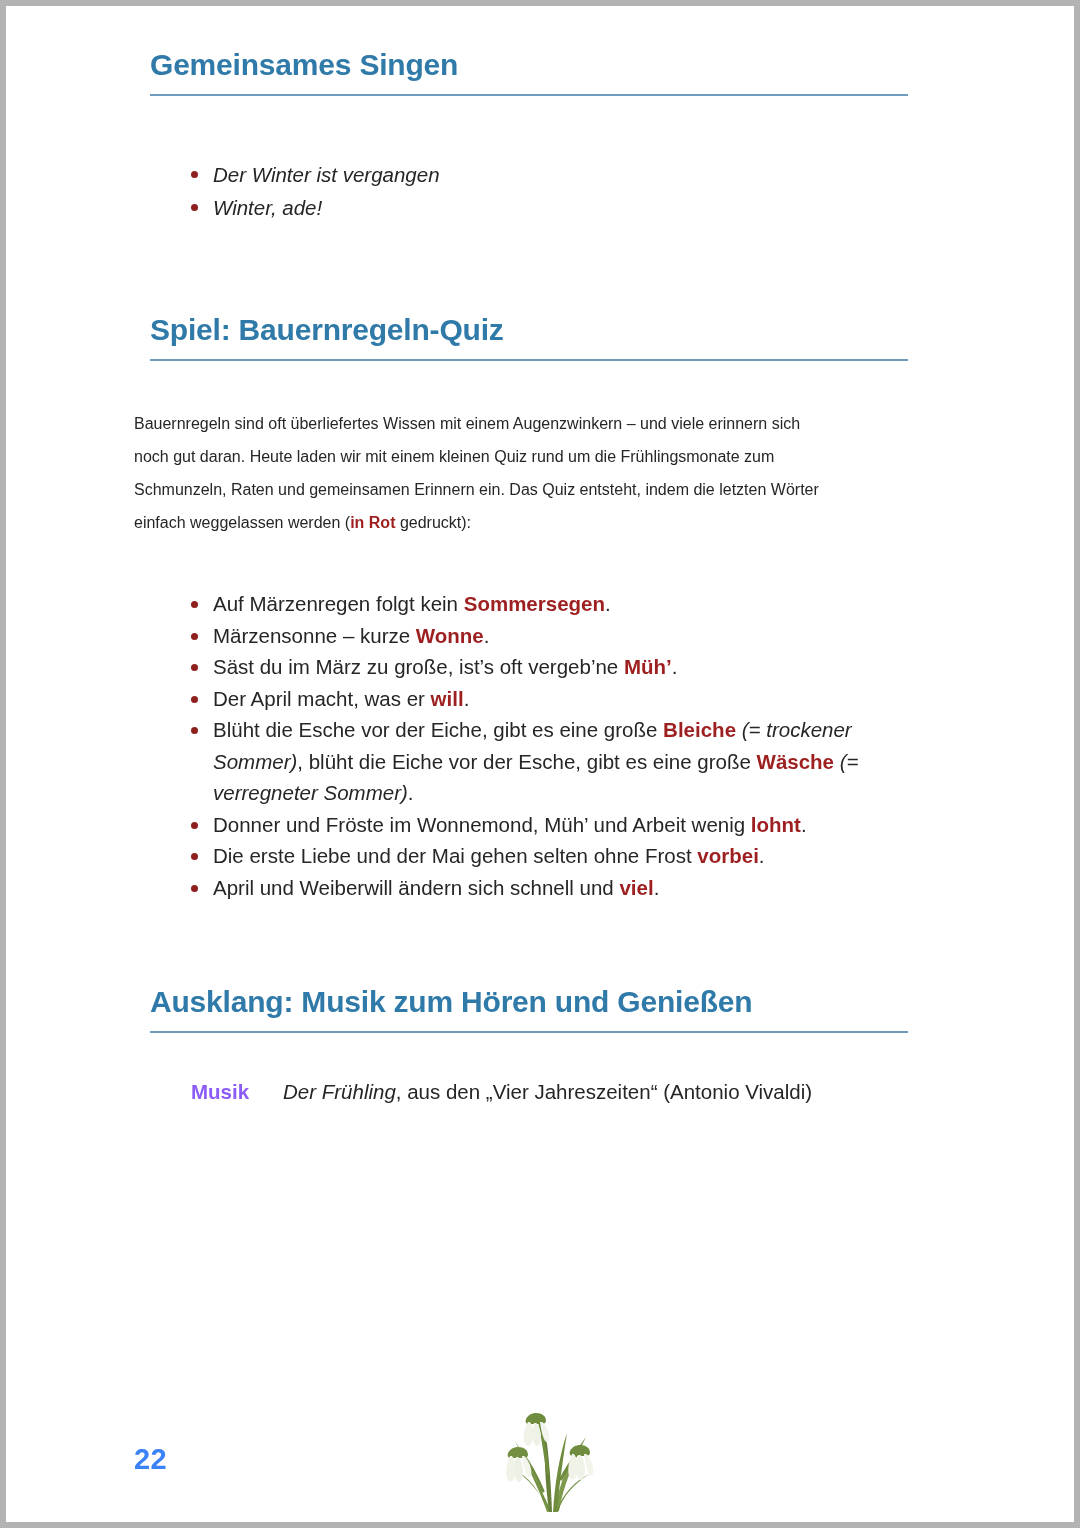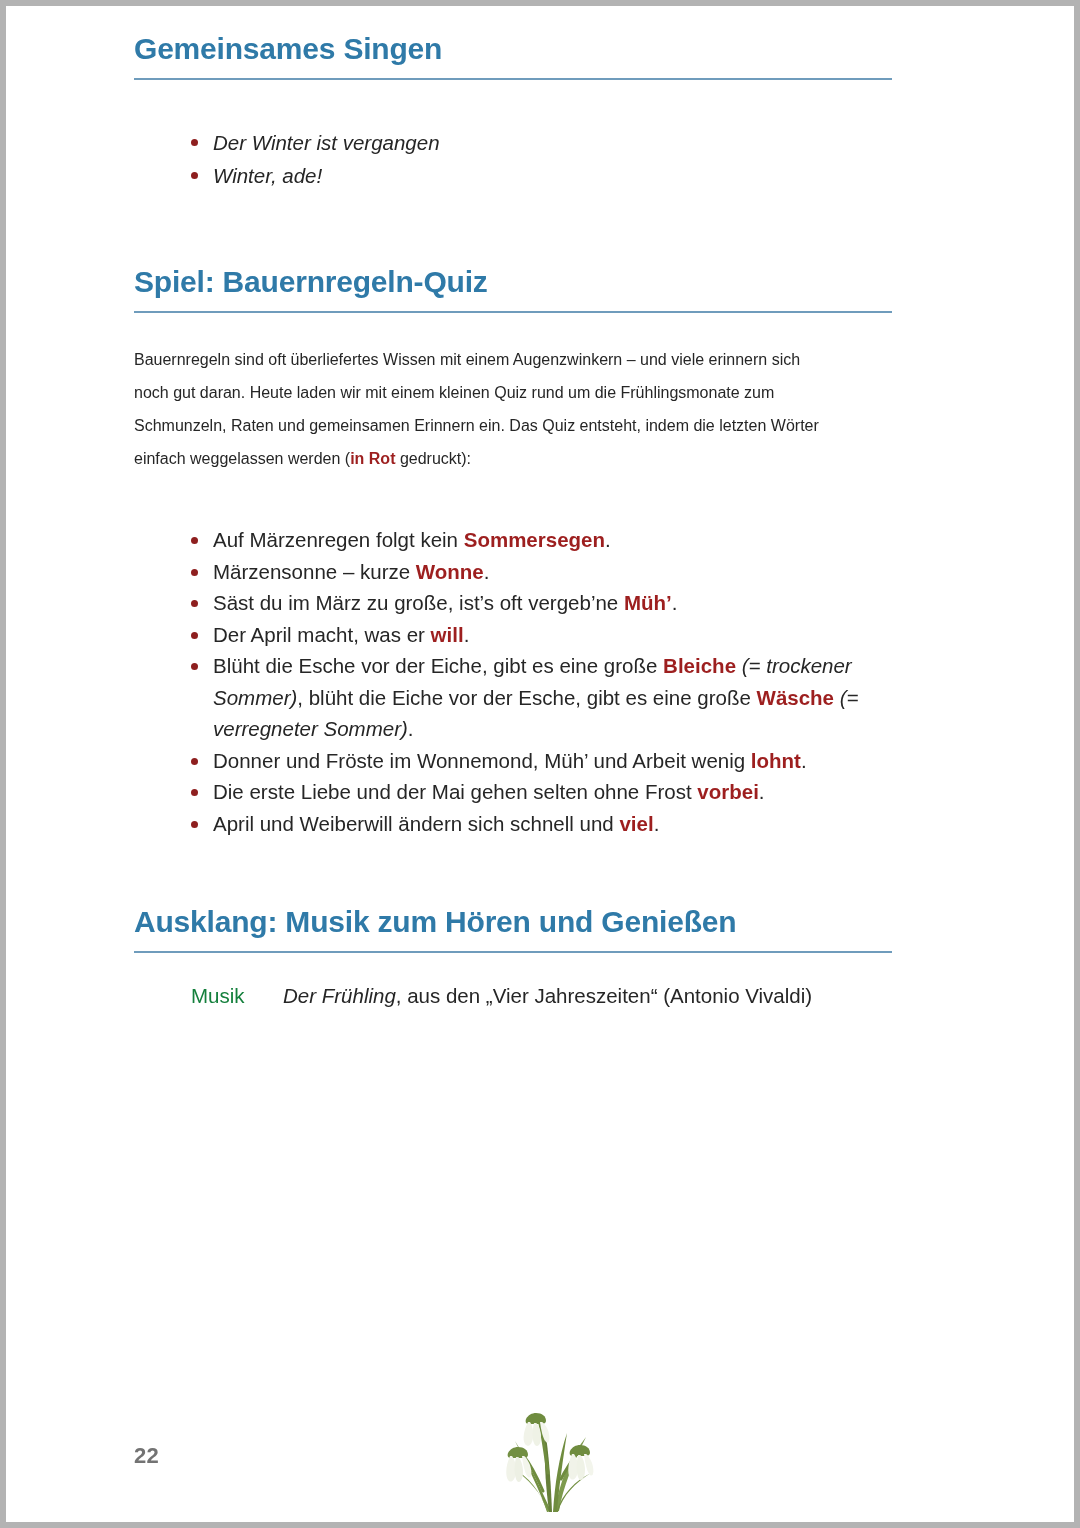--- a/index.html
+++ b/index.html
@@ -38,21 +38,21 @@
     line-height: 1.1;
     margin: 0;
     white-space: nowrap;
   }
   .heading-rule {
     height: 2px;
     background: #6f9cbc;
     margin-top: 13px;
     width: 758px;
   }
-  .heading-block { margin: 0; }
+  .heading-block { margin: 16px; }
 
   
   .body-indent { margin-left: 57px; }
 
   .para {
     color: #262626;
     font-size: 16px;
     line-height: 33px;
     margin: 0;
     width: 705px;
@@ -103,33 +103,33 @@
 
   
   .music-row {
     margin-left: 57px;
     font-size: 20.5px;
     line-height: 33px;
     color: #262626;
     white-space: nowrap;
   }
   .music-label {
-    color: #15803d;
-    font-weight: 400;
+    color: #8b5cf6;
+    font-weight: 700;
     display: inline-block;
     min-width: 92px;
   }
 
   
   .page-number {
     position: absolute;
     left: 128px;
     top: 1437px;
-    color: #737373;
-    font-size: 22px;
+    color: #3b82f6;
+    font-size: 29px;
     font-weight: 700;
     letter-spacing: 0.3px;
   }
   .footer-art {
     position: absolute;
     left: 483px;
     top: 1387px;
     width: 120px;
     height: 125px;
   }

